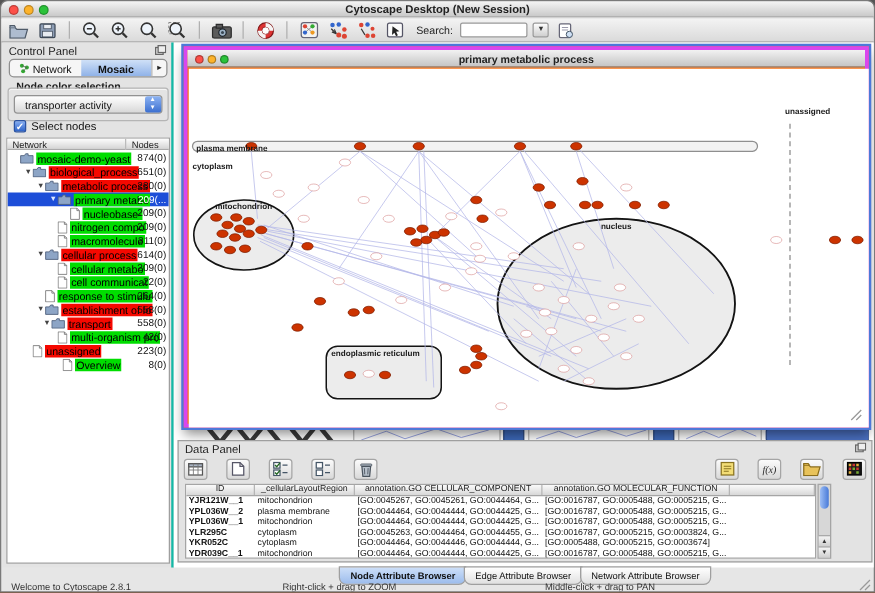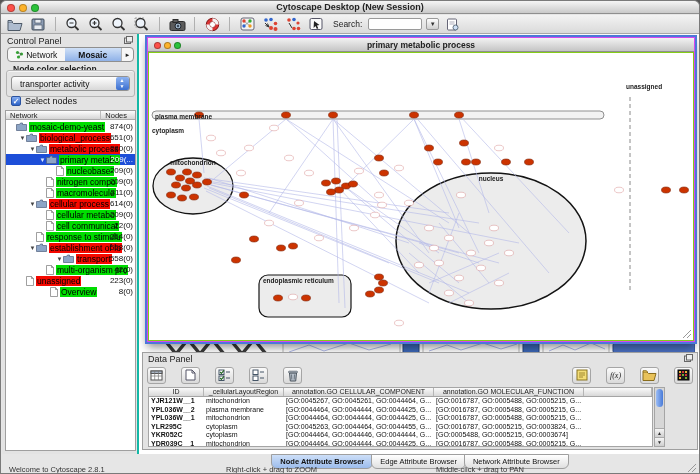--- a/index.html
+++ b/index.html
@@ -53,21 +53,21 @@
   .tarrow{display:inline-block;width:7px;font-size:6px;color:#444;text-align:center;flex:none;}
   .trow.sel .tarrow{color:#dce6ff;}
   .ticon{display:inline-flex;flex:none;margin-right:2px;}
   .tlabel{font-size:8.5px;color:#000;padding:0 1px;max-width:88px;overflow:hidden;}
   .hl-green{background:#00dd00;}
   .hl-red{background:#f50800;}
   .tcount{position:absolute;right:2px;font-size:8px;color:#111;background:transparent;}
   .trow.sel .tcount{color:#fff;}
   
   #desktop{left:138px;top:33px;width:561px;height:420px;background:#fff;overflow:hidden;}
-  #frame{position:absolute;left:8px;top:3px;width:548px;height:305px;background:#84cc16;border:1px solid #d946ef;
+  #frame{position:absolute;left:8px;top:3px;width:548px;height:305px;background:#f97316;border:3px solid #d946ef;
     box-shadow:0 0 0 2px #4d78d8,0 5px 9px rgba(0,0,0,.45);}
   #ftitle{height:14px;background:linear-gradient(#f2f2f2,#c5c5c5);border-bottom:1px solid #8f8f8f;position:relative;}
   #ftitle-text{position:absolute;width:100%;text-align:center;top:2px;font-size:8.5px;font-weight:bold;color:#222;}
   .ftl{top:3.5px;width:7px;height:7px;border-radius:50%;border:1px solid rgba(0,0,0,.3);}
   #canvas{position:absolute;left:1px;top:15px;width:544px;height:287px;background:#fff;overflow:hidden;}
   
   #dpanel{left:141px;top:351px;width:556px;height:98px;background:#e3e3e3;border:1px solid #9f9f9f;}
   #dp-toolbar{position:absolute;left:4px;top:12px;right:4px;height:20px;display:flex;align-items:center;gap:15px;}
   .dbtn{width:19px;height:17px;background:linear-gradient(#fbfbfb,#d9d9d9);border:1px solid #a5a5a5;border-radius:3px;
     display:flex;align-items:center;justify-content:center;}
@@ -378,21 +378,21 @@
           <div class="trow" style="padding-left: 23px;">
             <span class="tarrow">▼</span>
             <span class="ticon">
               <svg width="11" height="9" viewBox="0 0 11 9">
                 <path d="M.5 8.5 v-6 h3 l1-1.5 h2 v1.5 h4 v6 Z" fill="#8da5c6" stroke="#4e5f7c" stroke-width=".7"></path>
               </svg>
             </span>
             <span class="tlabel hl-red">establishment of lo</span>
             <span class="tcount">558(0)</span>
           </div>
-          <div class="trow" style="padding-left: 50px;">
+          <div class="trow" style="padding-left: 28px;">
             <span class="tarrow">▼</span>
             <span class="ticon">
               <svg width="11" height="9" viewBox="0 0 11 9">
                 <path d="M.5 8.5 v-6 h3 l1-1.5 h2 v1.5 h4 v6 Z" fill="#8da5c6" stroke="#4e5f7c" stroke-width=".7"></path>
               </svg>
             </span>
             <span class="tlabel hl-red">transport</span>
             <span class="tcount">558(0)</span>
           </div>
           <div class="trow" style="padding-left: 33px;">

